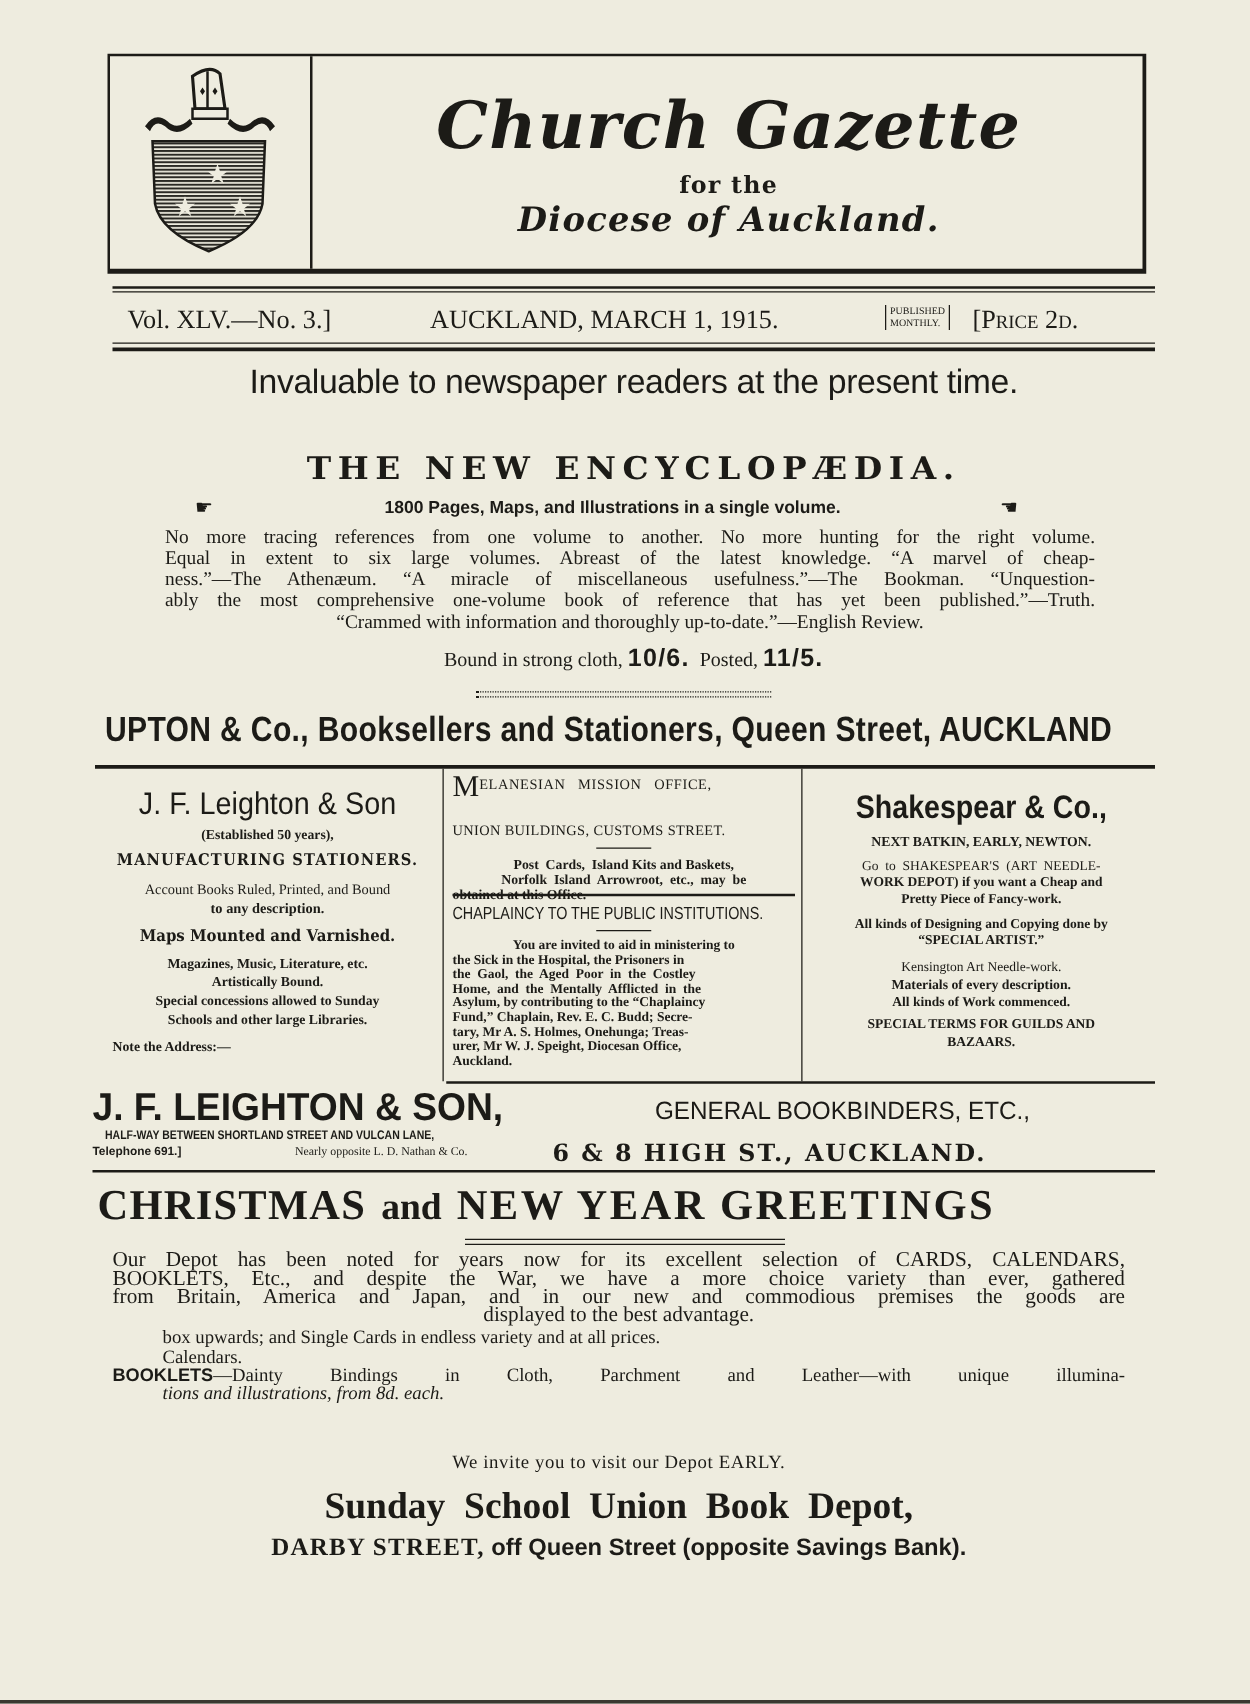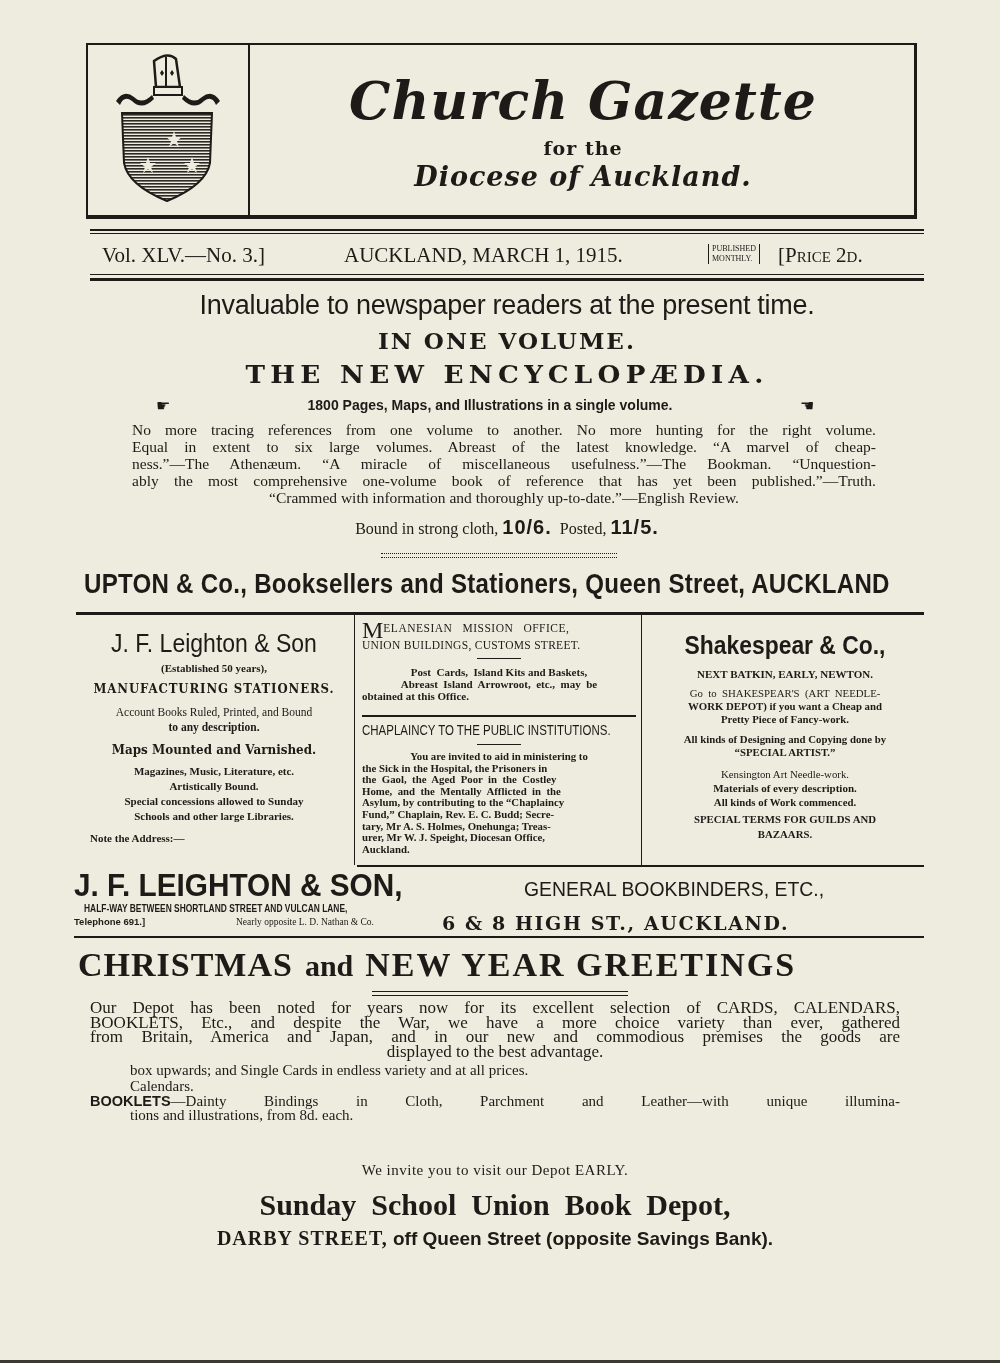--- a/index.html
+++ b/index.html
@@ -60,21 +60,20 @@
     <span class="abs" style="left:612px;top:3px;font-size:8px;line-height:10px;text-transform:uppercase;border-left:1px solid #1c1b17;border-right:1px solid #1c1b17;padding:0 3px;">
       <span style="display:block;">Published</span>
       <span style="display:block;">Monthly.</span>
     </span>
     <span class="abs" style="left:682px;top:0;font-variant:small-caps;">[Price 2d.</span>
   </div>
   <div class="abs rule" style="left:90px;top:274px;width:834px;height:1px;"></div>
   <div class="abs rule" style="left:90px;top:278px;width:834px;height:3px;"></div>
 
   <div class="abs center sans" style="left:90px;width:834px;top:288px;font-size:27px;line-height:34px;letter-spacing:-0.3px;">Invaluable to newspaper readers at the present time.</div>
-  <div class="abs center bold" style="left:90px;width:834px;top:327px;font-size:23px;line-height:28px;letter-spacing:2px;font-family:'DejaVu Serif',serif;">IN ONE VOLUME.</div>
   <div class="abs center bold" style="left:90px;width:834px;top:360px;font-size:25px;line-height:30px;letter-spacing:5px;font-family:'DejaVu Serif',serif;transform:scaleX(1.05);">THE NEW ENCYCLOPÆDIA.</div>
   <div class="abs" style="left:156px;top:396px;font-size:16px;">☛</div>
   <div class="abs center sans bold" style="left:200px;width:580px;top:395px;font-size:14px;line-height:20px;">1800 Pages, Maps, and Illustrations in a single volume.</div>
   <div class="abs" style="left:800px;top:396px;font-size:16px;">☚</div>
 
   <div class="abs" style="left:132px;width:744px;top:421px;font-size:15.5px;line-height:17px;text-align:justify;">
     <div style="text-align:justify;text-align-last:justify;">No more tracing references from one volume to another.  No more hunting for the right volume.</div>
     <div style="text-align:justify;text-align-last:justify;">Equal in extent to six large volumes.   Abreast of the latest knowledge.  “A marvel of cheap-</div>
     <div style="text-align:justify;text-align-last:justify;">ness.”—The Athenæum.  “A miracle of miscellaneous usefulness.”—The Bookman.  “Unquestion-</div>
     <div style="text-align:justify;text-align-last:justify;">ably the most comprehensive one-volume book of reference that has yet been published.”—Truth.</div>
@@ -105,24 +104,24 @@
     <div class="bold" style="font-size:11px;line-height:15px;">Artistically Bound.</div>
     <div class="bold" style="font-size:11px;line-height:15px;white-space:nowrap;">Special concessions allowed to Sunday</div>
     <div class="bold" style="font-size:11px;line-height:15px;">Schools and other large Libraries.</div>
     <div class="bold" style="font-size:11px;line-height:15px;margin-top:7px;text-align:left;padding-left:16px;">Note the Address:—</div>
   </div>
 
   <div class="abs" style="left:362px;width:274px;top:621px;">
     <div style="font-size:11.5px;line-height:14px;white-space:nowrap;">
       <span style="font-size:24px;line-height:14px;vertical-align:-6px;">M</span><span style="letter-spacing:0.5px;white-space:pre;">ELANESIAN   MISSION   OFFICE,</span>
     </div>
-    <div style="font-size:11.5px;line-height:16px;margin-top:0;letter-spacing:0.3px;white-space:nowrap;">UNION BUILDINGS, CUSTOMS STREET.</div>
+    <div style="font-size:11.5px;line-height:16px;margin-top:20px;letter-spacing:0.3px;white-space:nowrap;">UNION BUILDINGS, CUSTOMS STREET.</div>
     <div class="rule" style="width:44px;height:1px;margin:5px auto 7px;"></div>
     <div class="bold center" style="font-size:11px;line-height:12px;white-space:pre;">Post  Cards,  Island Kits and Baskets,</div>
-    <div class="bold center" style="font-size:11px;line-height:12px;white-space:pre;">Abreast  Island  Arrowroot,  etc.,  may  be</div>
+    <div class="bold center" style="font-size:11px;line-height:12px;white-space:pre;">Norfolk  Island  Arrowroot,  etc.,  may  be</div>
     <div class="bold" style="font-size:11px;line-height:12px;">obtained at this Office.</div>
   </div>
   <div class="abs rule" style="left:362px;top:715px;width:274px;height:2px;"></div>
   <div class="abs" style="left:362px;width:274px;top:720px;">
     <div class="cond" style="font-size:14px;line-height:20px;font-weight:normal;white-space:nowrap;transform:scaleX(0.82);">CHAPLAINCY TO THE PUBLIC INSTITUTIONS.</div>
     <div class="rule" style="width:44px;height:1px;margin:4px auto 6px;"></div>
     <div class="bold" style="font-size:10.8px;line-height:11.6px;">
       <div style="text-align:center;">You are invited to aid in ministering to</div>
       <div style="white-space:nowrap;">the Sick in the Hospital, the Prisoners in</div>
       <div style="white-space:pre;">the  Gaol,  the  Aged  Poor  in  the  Costley</div>
@@ -176,21 +175,21 @@
 
   <div class="abs" style="left:90px;width:810px;top:1064px;font-size:15px;line-height:13.5px;">
     <div>
       <div style="padding-left:40px;">box upwards; and Single Cards in endless variety and at all prices.</div>
     </div>
     <div style="margin-top:2px;">
       <div style="padding-left:40px;">Calendars.</div>
     </div>
     <div style="margin-top:2px;">
       <div style="text-align:justify;text-align-last:justify;"><span class="bold sans" style="font-size:14.5px;">BOOKLETS</span><span>—Dainty Bindings in Cloth, Parchment and Leather—with unique illumina-</span></div>
-      <div style="padding-left:40px;">tions and illustrations, from 8d. each.</div>
+      <div style="padding-left:40px;font-style:italic;">tions and illustrations, from 8d. each.</div>
     </div>
   </div>
 
   <div class="abs center" style="left:90px;width:810px;top:1160px;font-size:15px;line-height:20px;letter-spacing:0.5px;">We invite you to visit our Depot EARLY.</div>
 
   <div class="abs center bold" style="left:90px;width:810px;top:1186px;font-size:30px;line-height:38px;white-space:pre;">Sunday  School  Union  Book  Depot,</div>
   <div class="abs center" style="left:90px;width:810px;top:1224px;font-size:20px;line-height:28px;white-space:nowrap;">
     <span class="bold" style="letter-spacing:1px;">DARBY STREET,</span><span class="bold sans" style="font-size:19px;"> off Queen Street (opposite Savings Bank).</span>
   </div>
 

